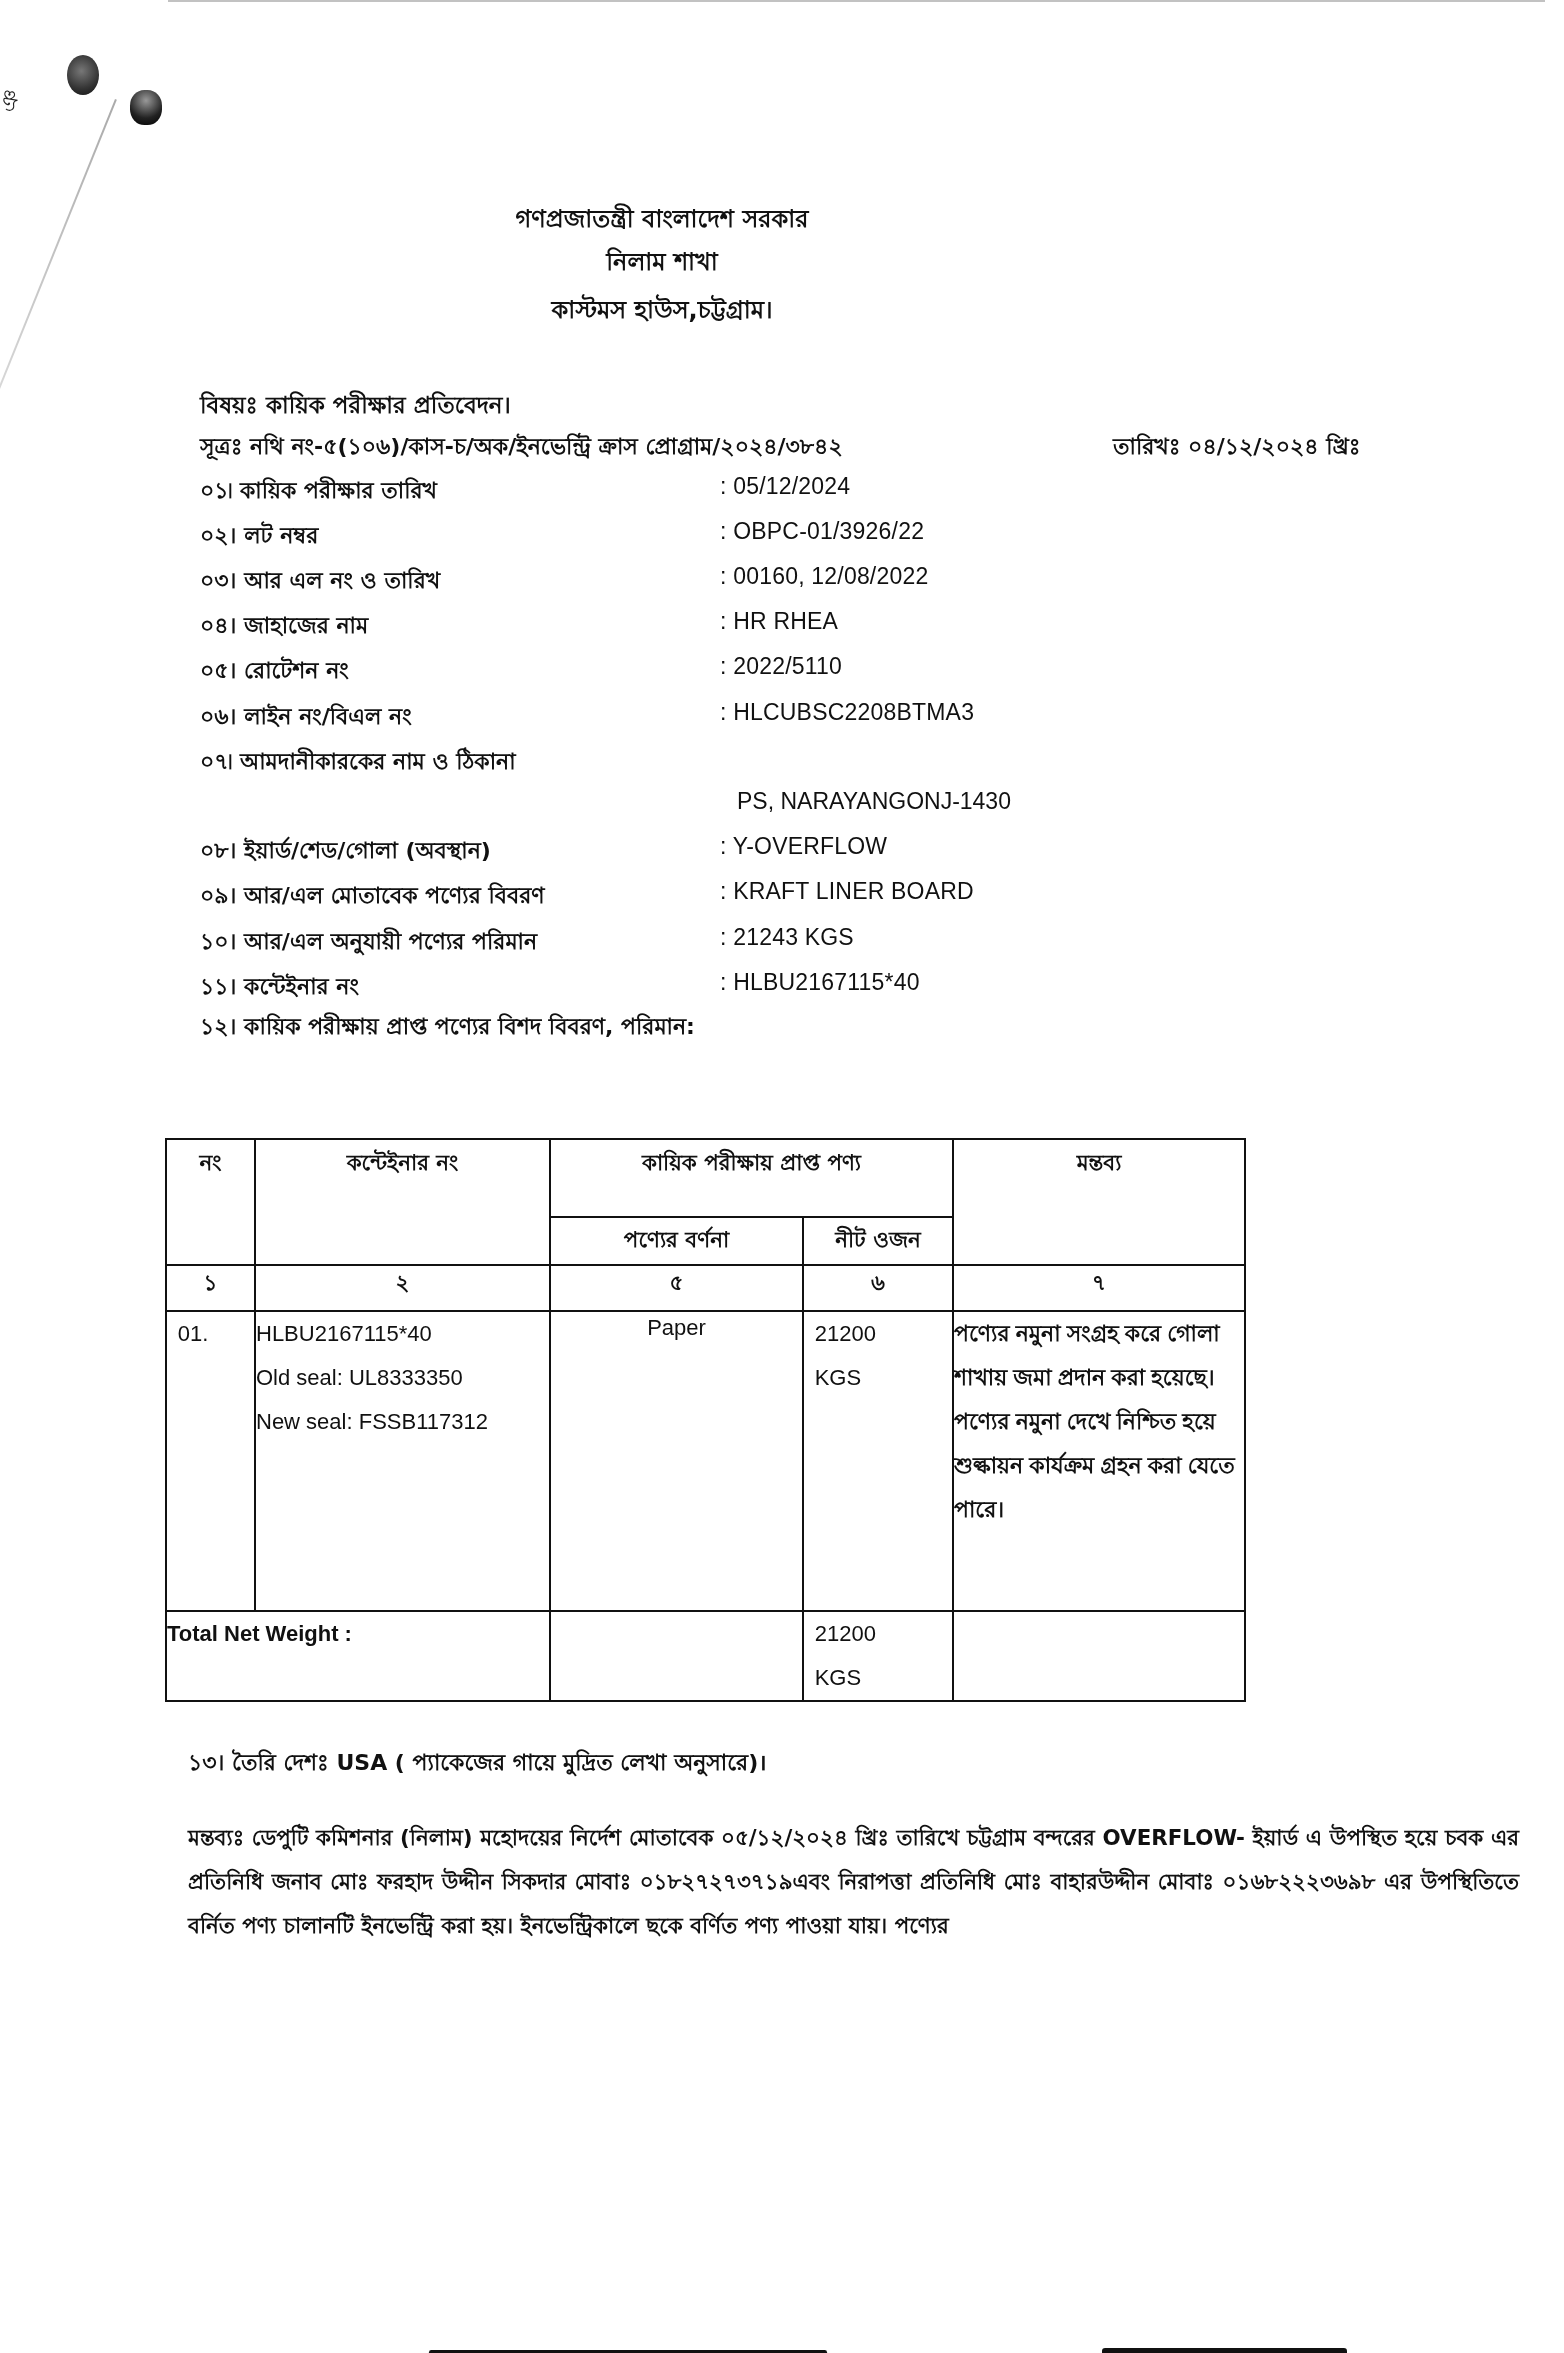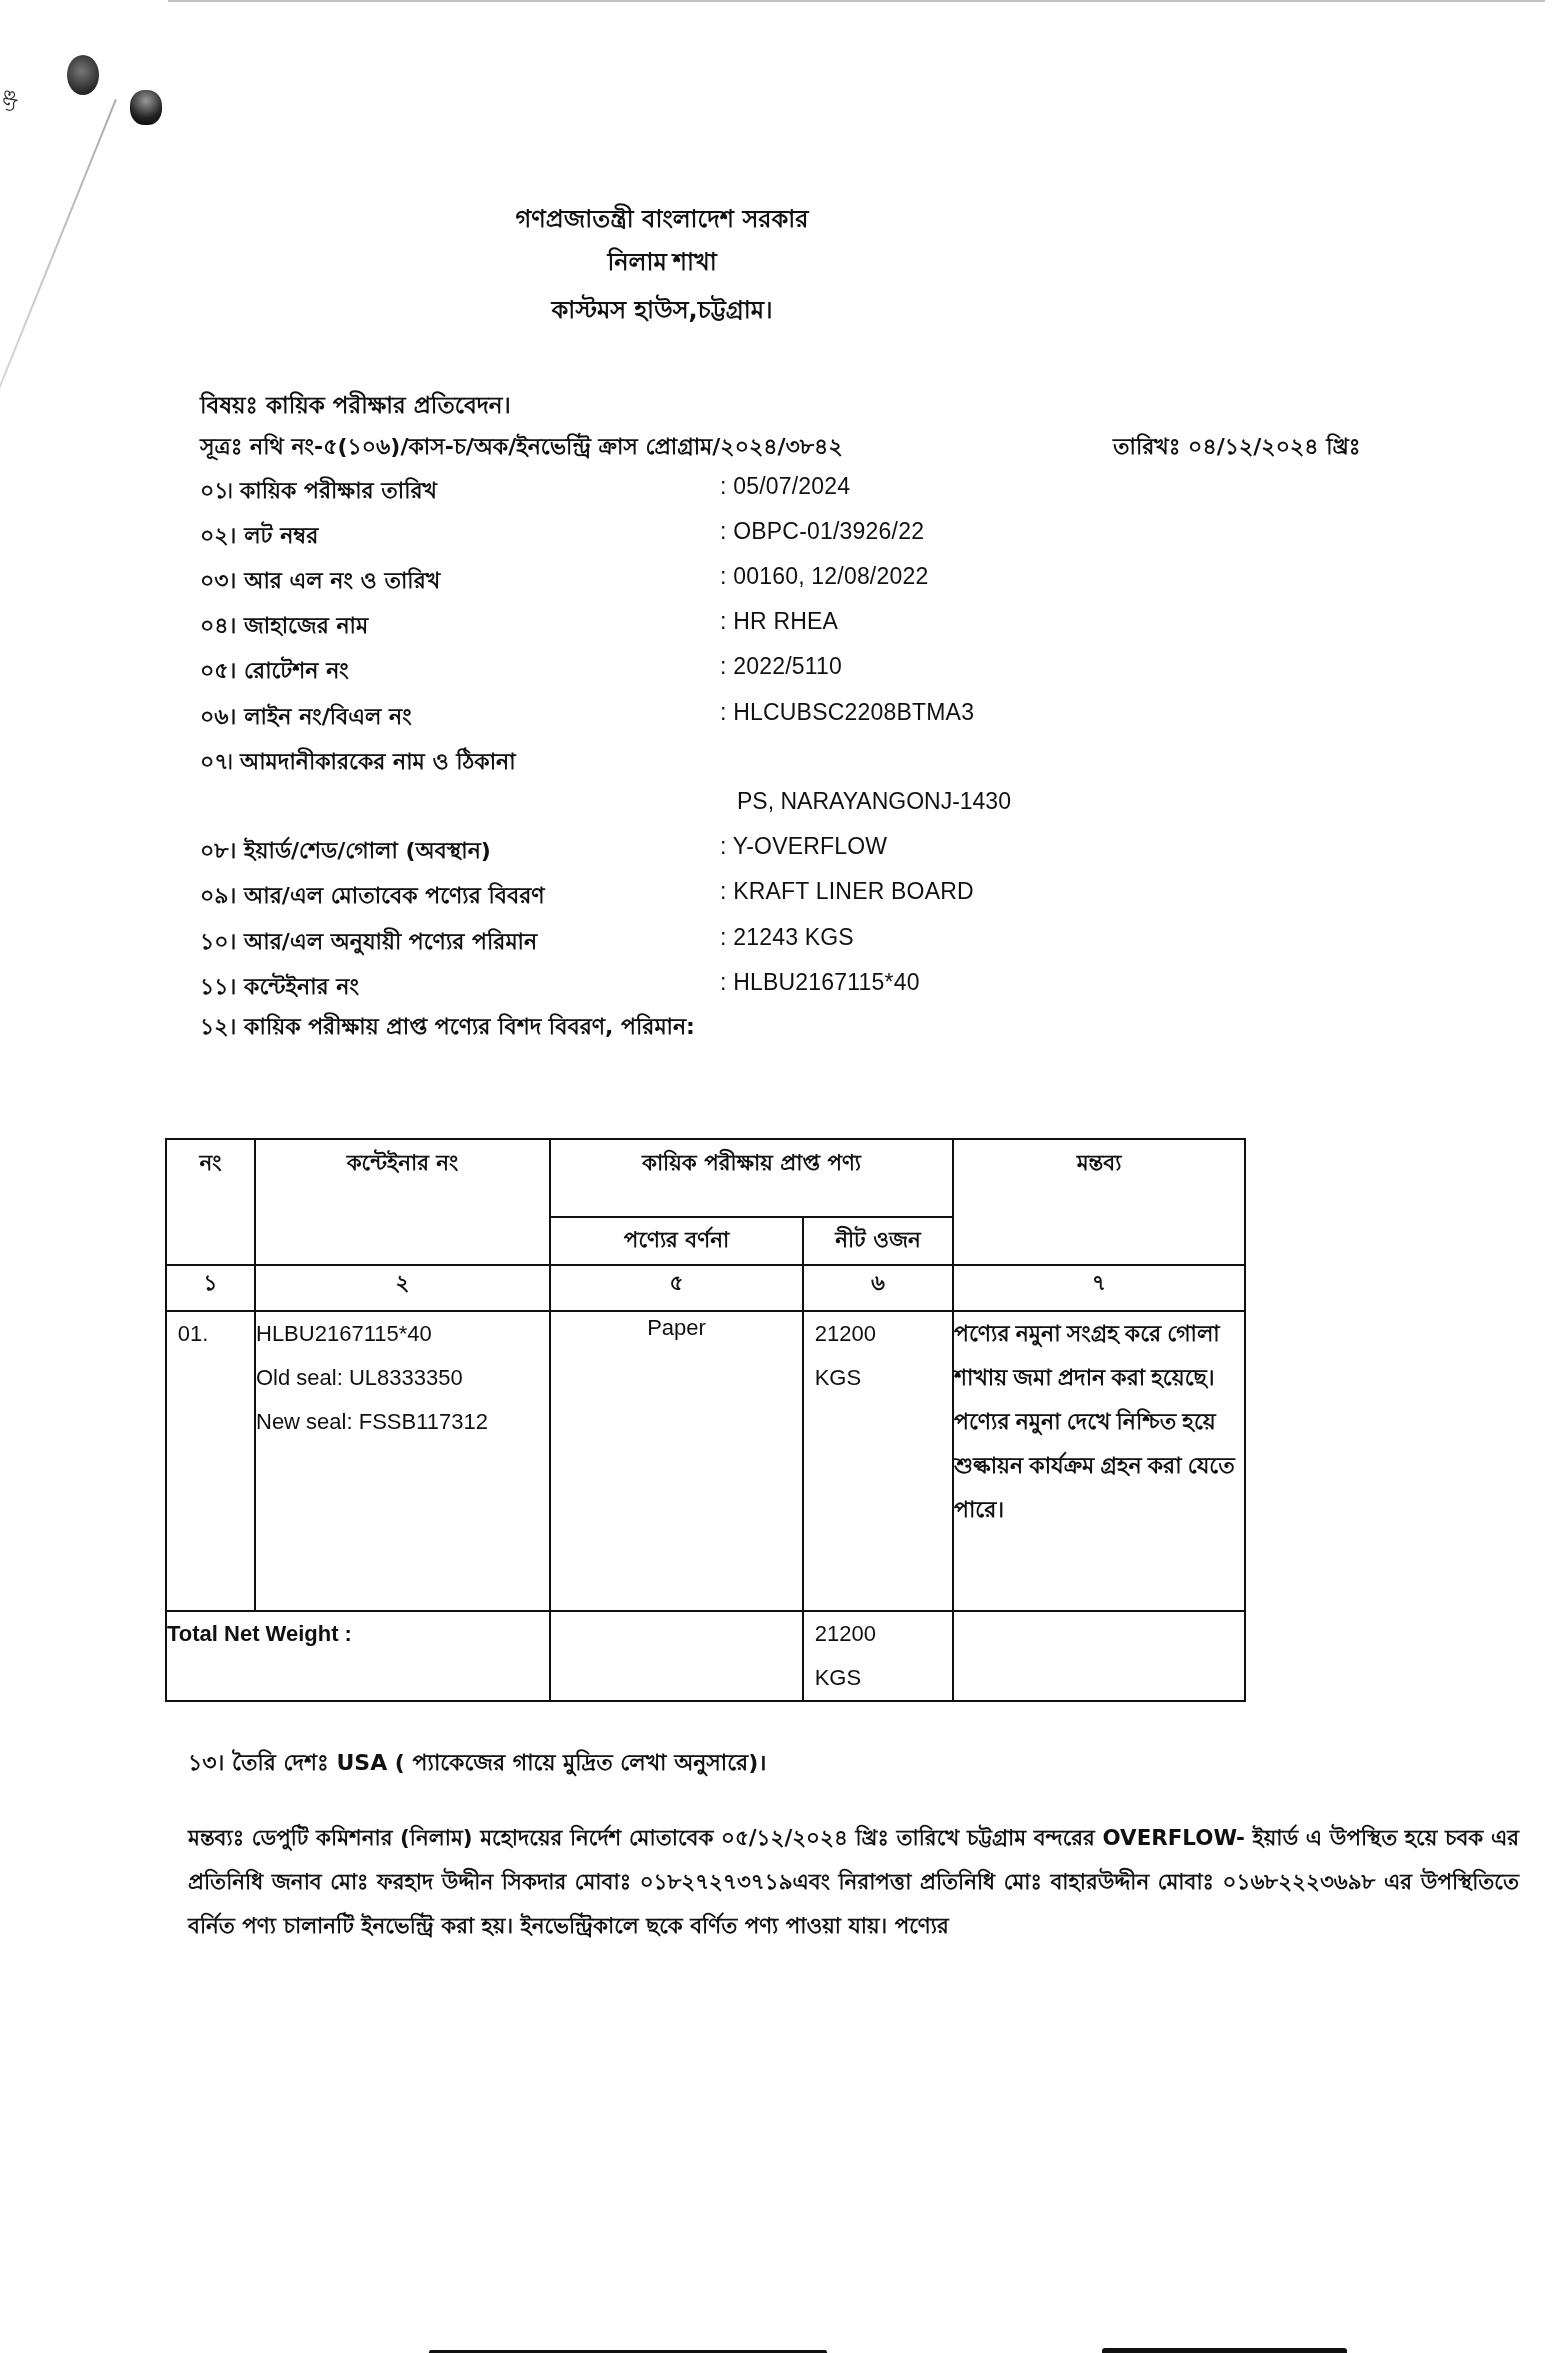--- a/index.html
+++ b/index.html
@@ -13,21 +13,21 @@
     .scan-bottom-b { position: absolute; left: 1102px; top: 2348px; width: 245px; height: 5.4px; background: #111; border-radius: 3.1px 3.1px 0 0; }
 
     
     .staple-blob1 { position: absolute; left: 67px; top: 55px; width: 32px; height: 40px; border-radius: 50%; background: radial-gradient(circle at 45% 40%, #777 0%, #333 60%, #111 100%); }
     .staple-blob2 { position: absolute; left: 130px; top: 90px; width: 32px; height: 35px; border-radius: 45%; background: radial-gradient(circle at 50% 30%, #999 0%, #222 60%, #000 100%); }
     .staple-line { position: absolute; left: 7.7px; top: 99px; width: 1.5px; height: 352px; background: linear-gradient(#aaa, #ddd); transform: rotate(22deg); transform-origin: top left; margin-left: 107px; }
     .edge-glyph { position: absolute; left: 0; top: 83px; font-size: 21.4px; color: #222; transform: rotate(-80deg); }
 
     .header { position: absolute; left: 0; width: 1324px; text-align: center; font-weight: bold; font-size: 24px; }
     .h1 { top: 200px; }
-    .h2 { top: 243px; font-family: Liberation Serif, serif; }
+    .h2 { top: 243px; }
     .h3 { top: 291px; }
 
     .subject { position: absolute; left: 200px; top: 387px; font-weight: bold; font-size: 23px; }
     .ref { position: absolute; left: 200px; top: 429px; font-size: 22px; font-weight: bold; }
     .ref-date { position: absolute; left: 1113px; top: 429px; font-size: 22px; font-weight: bold; }
 
     .field-row { position: absolute; left: 200px; font-size: 22px; width: 1316px; height: 40px; }
     .field-label { position: absolute; left: 0; top: 0; font-weight: bold; white-space: nowrap; }
     .field-value { position: absolute; left: 520px; top: 0; font-family: "Liberation Sans", sans-serif; font-size: 23px; white-space: nowrap; letter-spacing: 0.2px; }
     .field-value-cont { position: absolute; left: 537px; top: 44px; font-family: Liberation Sans, sans-serif; font-size: 23px; white-space: nowrap; text-align: center; }
@@ -65,21 +65,21 @@
 <div class="header h1">গণপ্রজাতন্ত্রী বাংলাদেশ সরকার</div>
 <div class="header h2">নিলাম শাখা</div>
 <div class="header h3">কাস্টমস হাউস,চট্টগ্রাম।</div>
 
 <div class="subject">বিষয়ঃ কায়িক পরীক্ষার প্রতিবেদন।</div>
 <div class="ref">সূত্রঃ নথি নং-৫(১০৬)/কাস-চ/অক/ইনভেন্ট্রি ক্রাস প্রোগ্রাম/২০২৪/৩৮৪২</div>
 <div class="ref-date">তারিখঃ ০৪/১২/২০২৪ খ্রিঃ</div>
 
 <div class="field-row" style="top:473px">
   <span class="field-label">০১৷ কায়িক পরীক্ষার তারিখ</span>
-  <span class="field-value">: 05/07/2024</span>
+  <span class="field-value">: 05/12/2024</span>
 </div>
 <div class="field-row" style="top:518px">
   <span class="field-label">০২। লট নম্বর</span>
   <span class="field-value">: OBPC-01/3926/22</span>
 </div>
 <div class="field-row" style="top:563px">
   <span class="field-label">০৩। আর এল নং ও তারিখ</span>
   <span class="field-value">: 00160, 12/08/2022</span>
 </div>
 <div class="field-row" style="top:608px">

